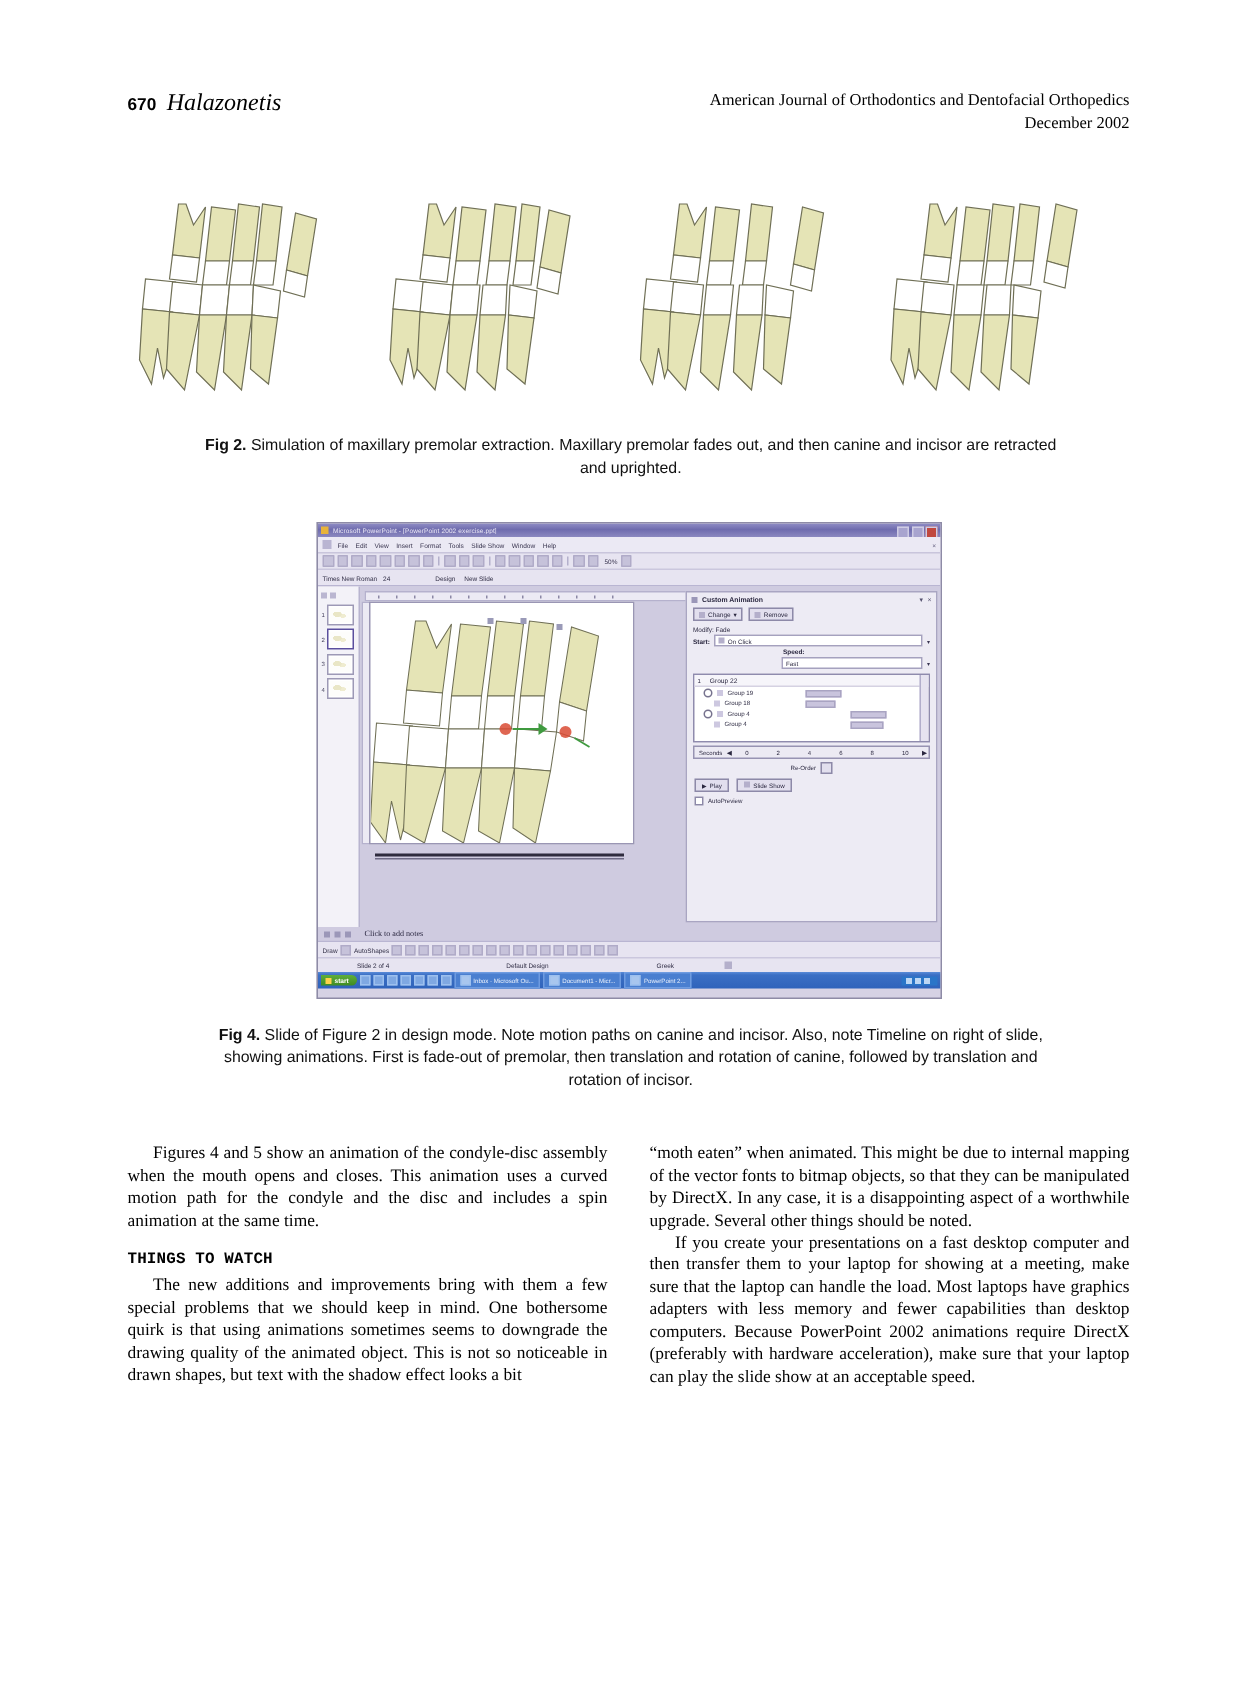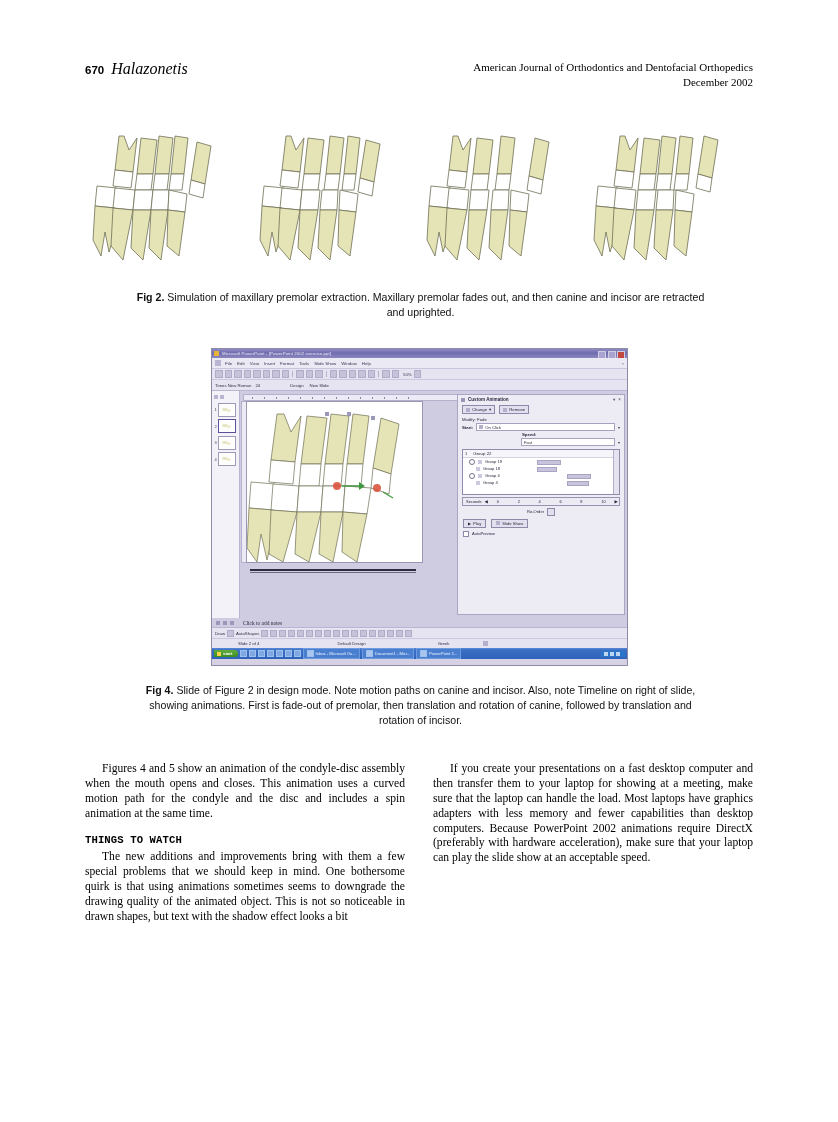--- a/index.html
+++ b/index.html
@@ -678,17 +678,18 @@
     <span>Slide of Figure 2 in design mode. Note motion paths on canine and incisor. Also, note Timeline on right of slide, showing animations. First is fade-out of premolar, then translation and rotation of canine, followed by translation and rotation of incisor.</span>
   </div>
 
   <div class="cols">
     <div class="col colL">
       <p>Figures 4 and 5 show an animation of the condyle-disc assembly when the mouth opens and closes. This animation uses a curved motion path for the condyle and the disc and includes a spin animation at the same time.</p>
       <h3>THINGS TO WATCH</h3>
       <p>The new additions and improvements bring with them a few special problems that we should keep in mind. One bothersome quirk is that using animations sometimes seems to downgrade the drawing quality of the animated object. This is not so noticeable in drawn shapes, but text with the shadow effect looks a bit</p>
     </div>
     <div class="col colR">
+      <p class="noind">“moth eaten” when animated. This might be due to internal mapping of the vector fonts to bitmap objects, so that they can be manipulated by DirectX. In any case, it is a disappointing aspect of a worthwhile upgrade. Several other things should be noted.</p>
       <p>If you create your presentations on a fast desktop computer and then transfer them to your laptop for showing at a meeting, make sure that the laptop can handle the load. Most laptops have graphics adapters with less memory and fewer capabilities than desktop computers. Because PowerPoint 2002 animations require DirectX (preferably with hardware acceleration), make sure that your laptop can play the slide show at an acceptable speed.</p>
     </div>
   </div>
 
 </div>
 
 </body></html>

